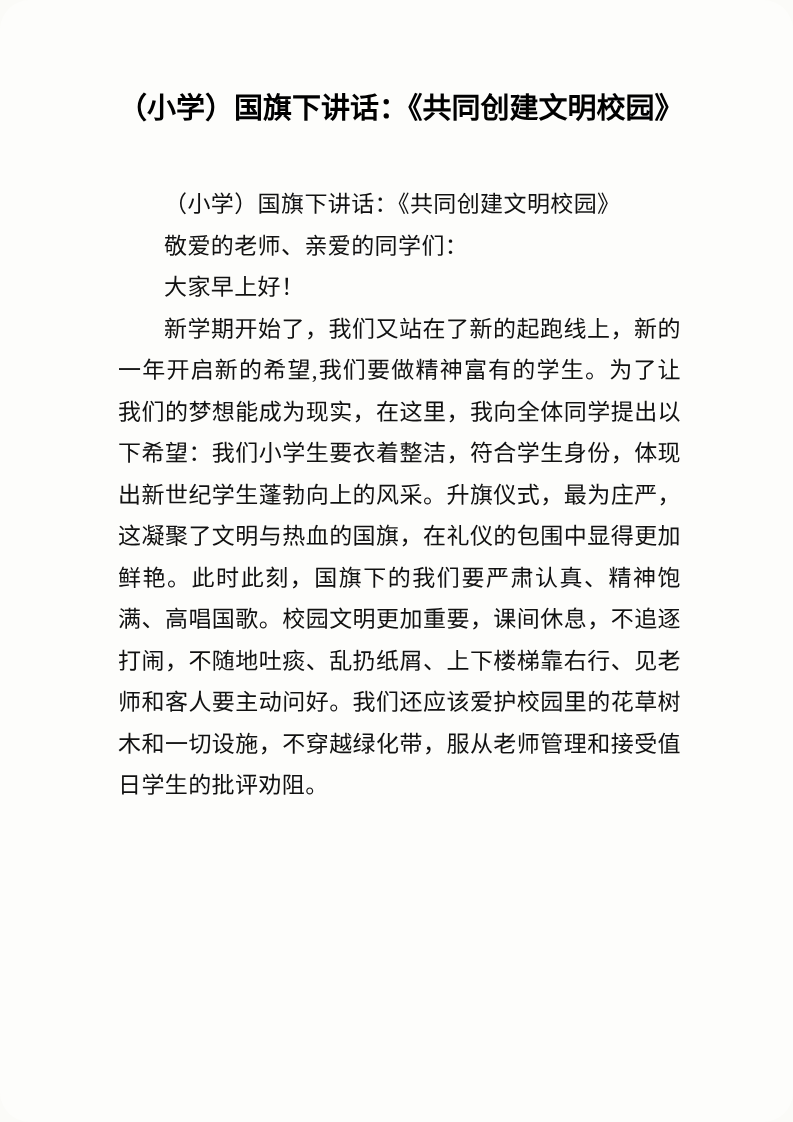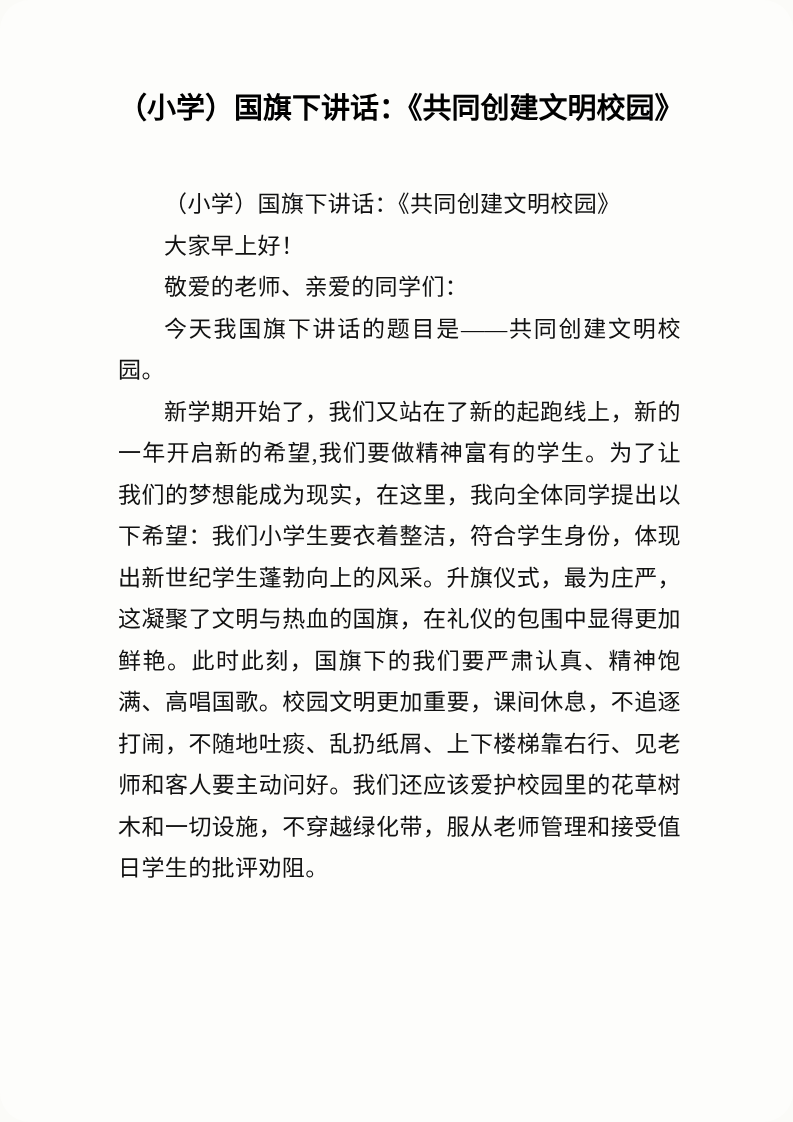--- a/index.html
+++ b/index.html
@@ -45,18 +45,17 @@
   }
 </style>
 </head>
 <body>
 
 <div class="page">
   <h1 class="doc-title">（小学）国旗下讲话：《共同创建文明校园》</h1>
 
   <div class="doc-body">
     <p>（小学）国旗下讲话：《共同创建文明校园》</p>
+    <p>敬爱的老师、亲爱的同学们：</p>
     <p>大家早上好！</p>
-    <p>敬爱的老师、亲爱的同学们：</p>
-    <p>今天我国旗下讲话的题目是——共同创建文明校园。</p>
     <p>新学期开始了，我们又站在了新的起跑线上，新的一年开启新的希望,我们要做精神富有的学生。为了让我们的梦想能成为现实，在这里，我向全体同学提出以下希望：我们小学生要衣着整洁，符合学生身份，体现出新世纪学生蓬勃向上的风采。升旗仪式，最为庄严，这凝聚了文明与热血的国旗，在礼仪的包围中显得更加鲜艳。此时此刻，国旗下的我们要严肃认真、精神饱满、高唱国歌。校园文明更加重要，课间休息，不追逐打闹，不随地吐痰、乱扔纸屑、上下楼梯靠右行、见老师和客人要主动问好。我们还应该爱护校园里的花草树木和一切设施，不穿越绿化带，服从老师管理和接受值日学生的批评劝阻。</p>
   </div>
 </div>
 
 </body></html>

